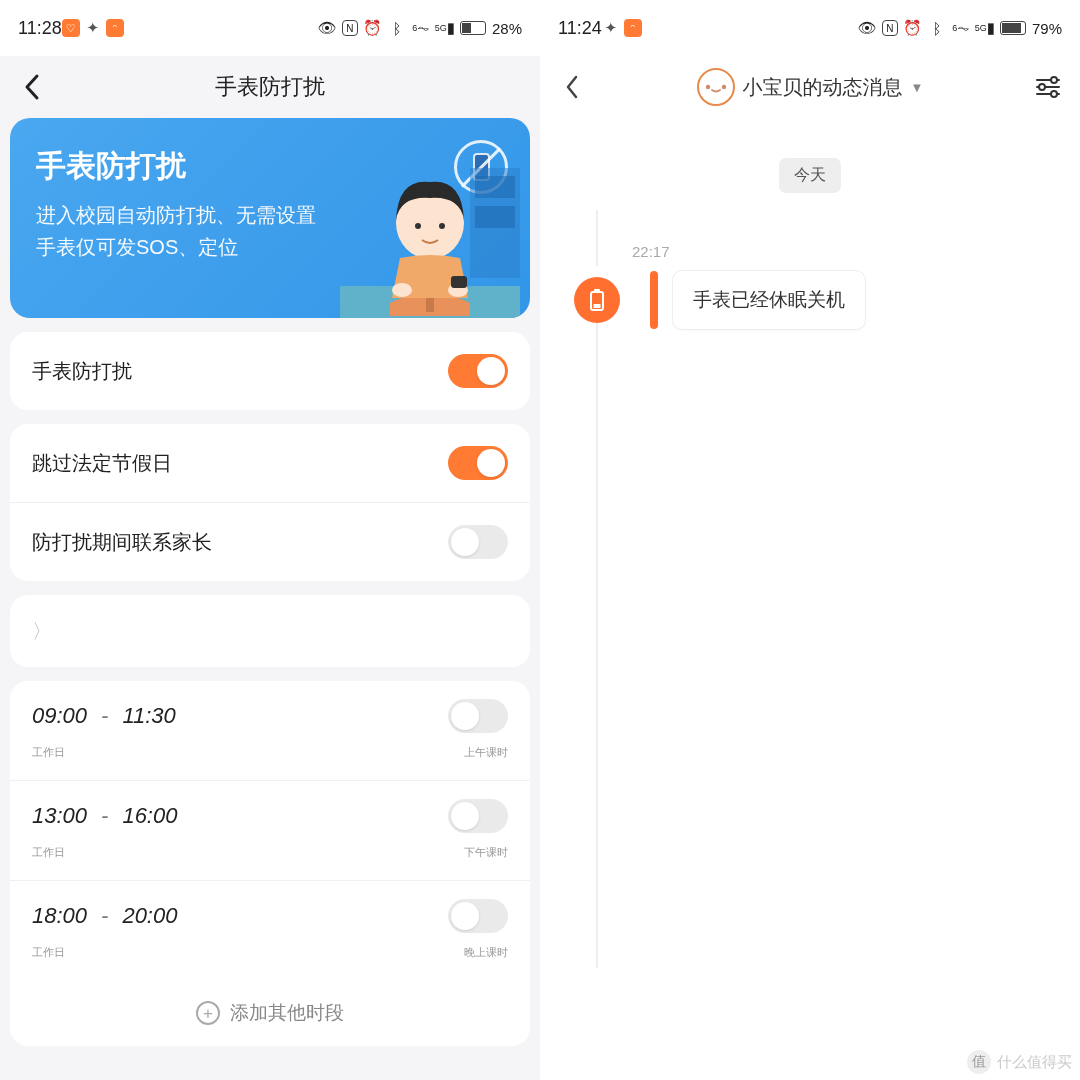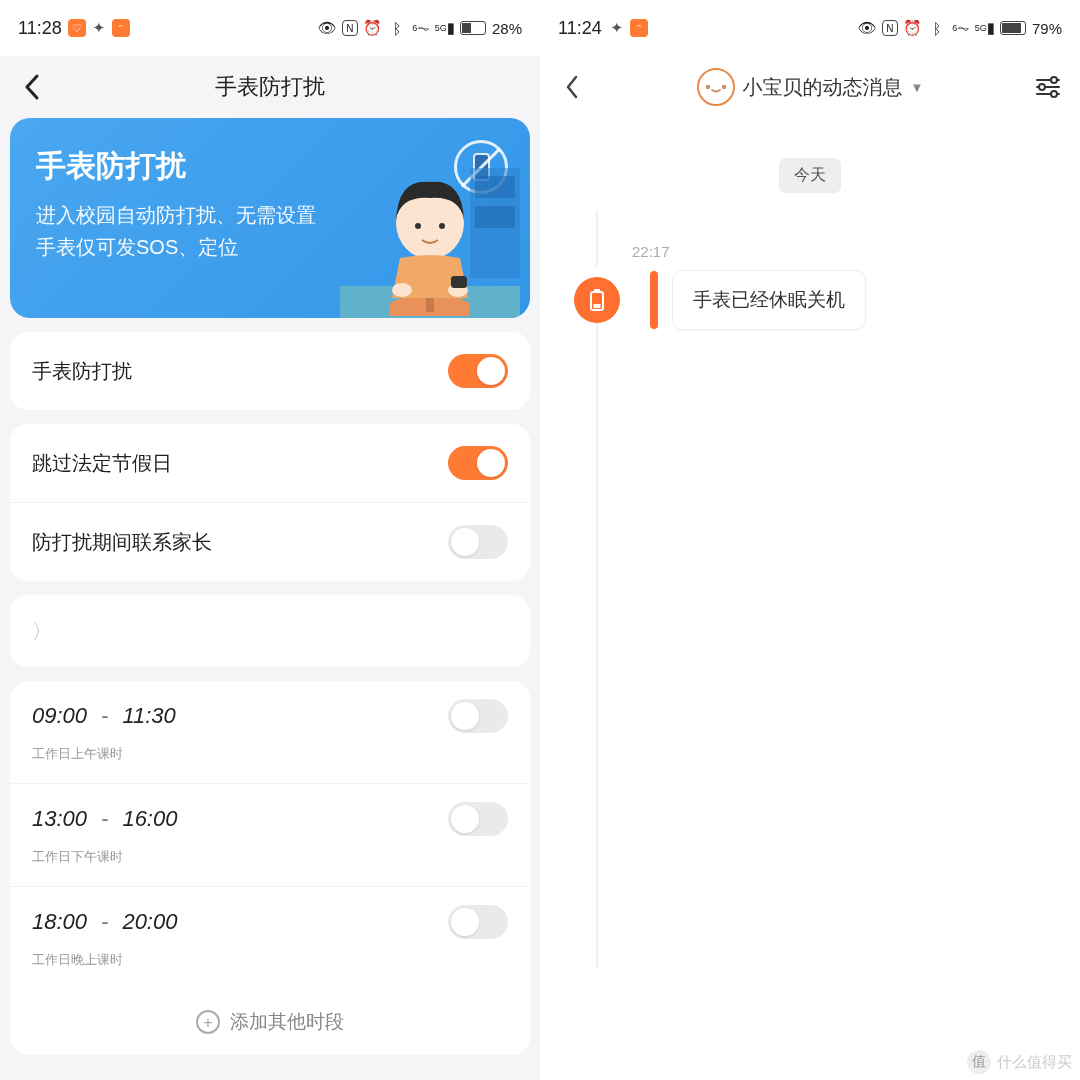--- a/index.html
+++ b/index.html
@@ -26,21 +26,21 @@
     height: 56px;
     background: #fff;
     display: flex;
     align-items: center;
     justify-content: space-between;
     padding: 0 18px;
     font-size: 18px;
     color: #222;
   }
   .phone-right .status-bar { background: #fff; }
-  .status-left { display: flex; align-items: center; gap: 6px; }
+  .status-left { display: flex; align-items: center; }
   .status-icons { display: flex; align-items: center; gap: 4px; font-size: 15px; }
   .status-right { display: flex; align-items: center; gap: 6px; font-size: 15px; }
   .sicon { width: 18px; height: 18px; display: inline-flex; align-items: center; justify-content: center; }
 
   
   .app-header {
     height: 62px;
     background: #fff;
     display: flex;
     align-items: center;
@@ -160,21 +160,21 @@
   }
   .switch.on .knob { right: 3px; }
   .switch.off .knob { left: 3px; }
   .chevron { color: #bbb; font-size: 20px; }
 
   .time-row { padding: 18px 22px 20px; }
   .time-row + .time-row { border-top: 1px solid #f0f0f0; }
   .time-top { display: flex; align-items: center; justify-content: space-between; font-style: italic; }
   .time-range { font-size: 22px; color: #222; display: flex; gap: 14px; align-items: center; }
   .time-range .dash { color: #777; }
-  .time-bottom { display: flex; margin-top: 12px; color: #999; font-size: 13px; }
+  .time-bottom { display: flex; justify-content: space-between; margin-top: 12px; color: #999; font-size: 11px; }
   .add-row {
     display: flex; align-items: center; justify-content: center;
     gap: 10px; padding: 20px 0;
     color: #888; font-size: 19px;
     cursor: pointer;
   }
   .plus-circle {
     width: 24px; height: 24px;
     border: 2px solid #aaa;
     border-radius: 50%;

